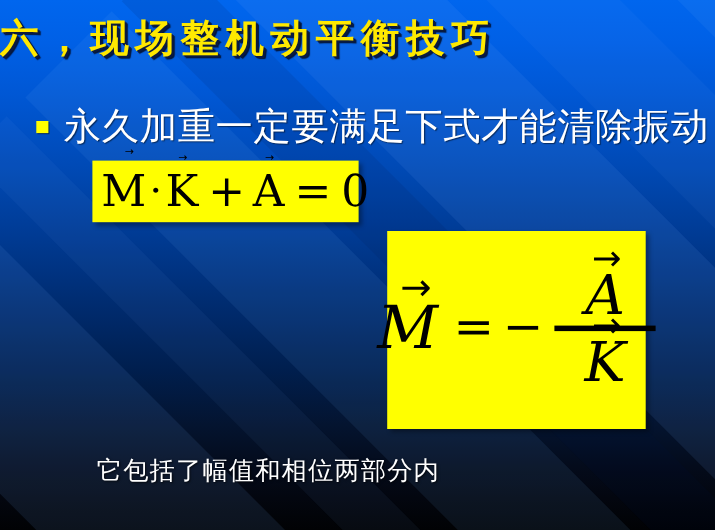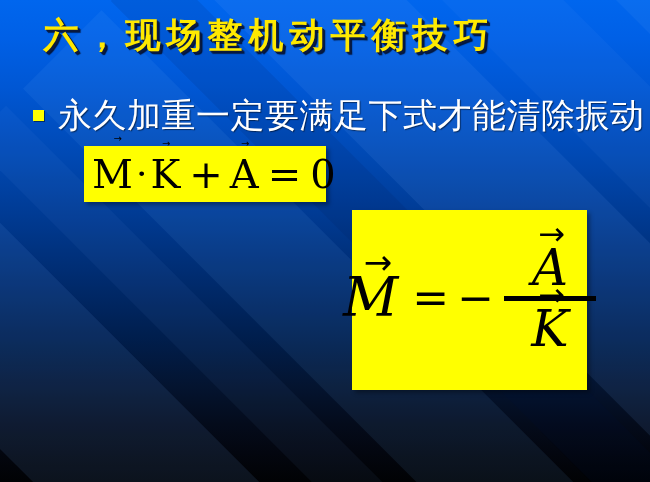--- a/index.html
+++ b/index.html
@@ -49,21 +49,20 @@
   .streak.s2 { background: rgba(120, 180, 255, 0.055); }
   .streak.s3 { background: rgba(120, 180, 255, 0.10); }
   .streak.dark { background: rgba(0, 20, 70, 0.10); }
 
   
   .title {
     position: absolute;
     left: 0;
     top: 13px;
     width: 538px;
-    text-align: center;
     font-family: "DejaVu Serif", serif;
     font-weight: bold;
     font-size: 35px;
     line-height: 44px;
     letter-spacing: 6px;
     color: #FFE900;
     text-shadow:
        2px 2px 0 #0A1A40,
        3px 3px 1px rgba(0,8,30,0.85),
        1px 1px 0 #132a55;
@@ -285,14 +284,15 @@
         <span class="den">
           <span class="vec v">
             <span class="arr">→</span>
             <span class="glyph big italic">K</span>
           </span>
         </span>
       </span>
     </div>
   </div>
 
+  <div class="caption">它包括了幅值和相位两部分内</div>
 
 </div>
 
 </body></html>

